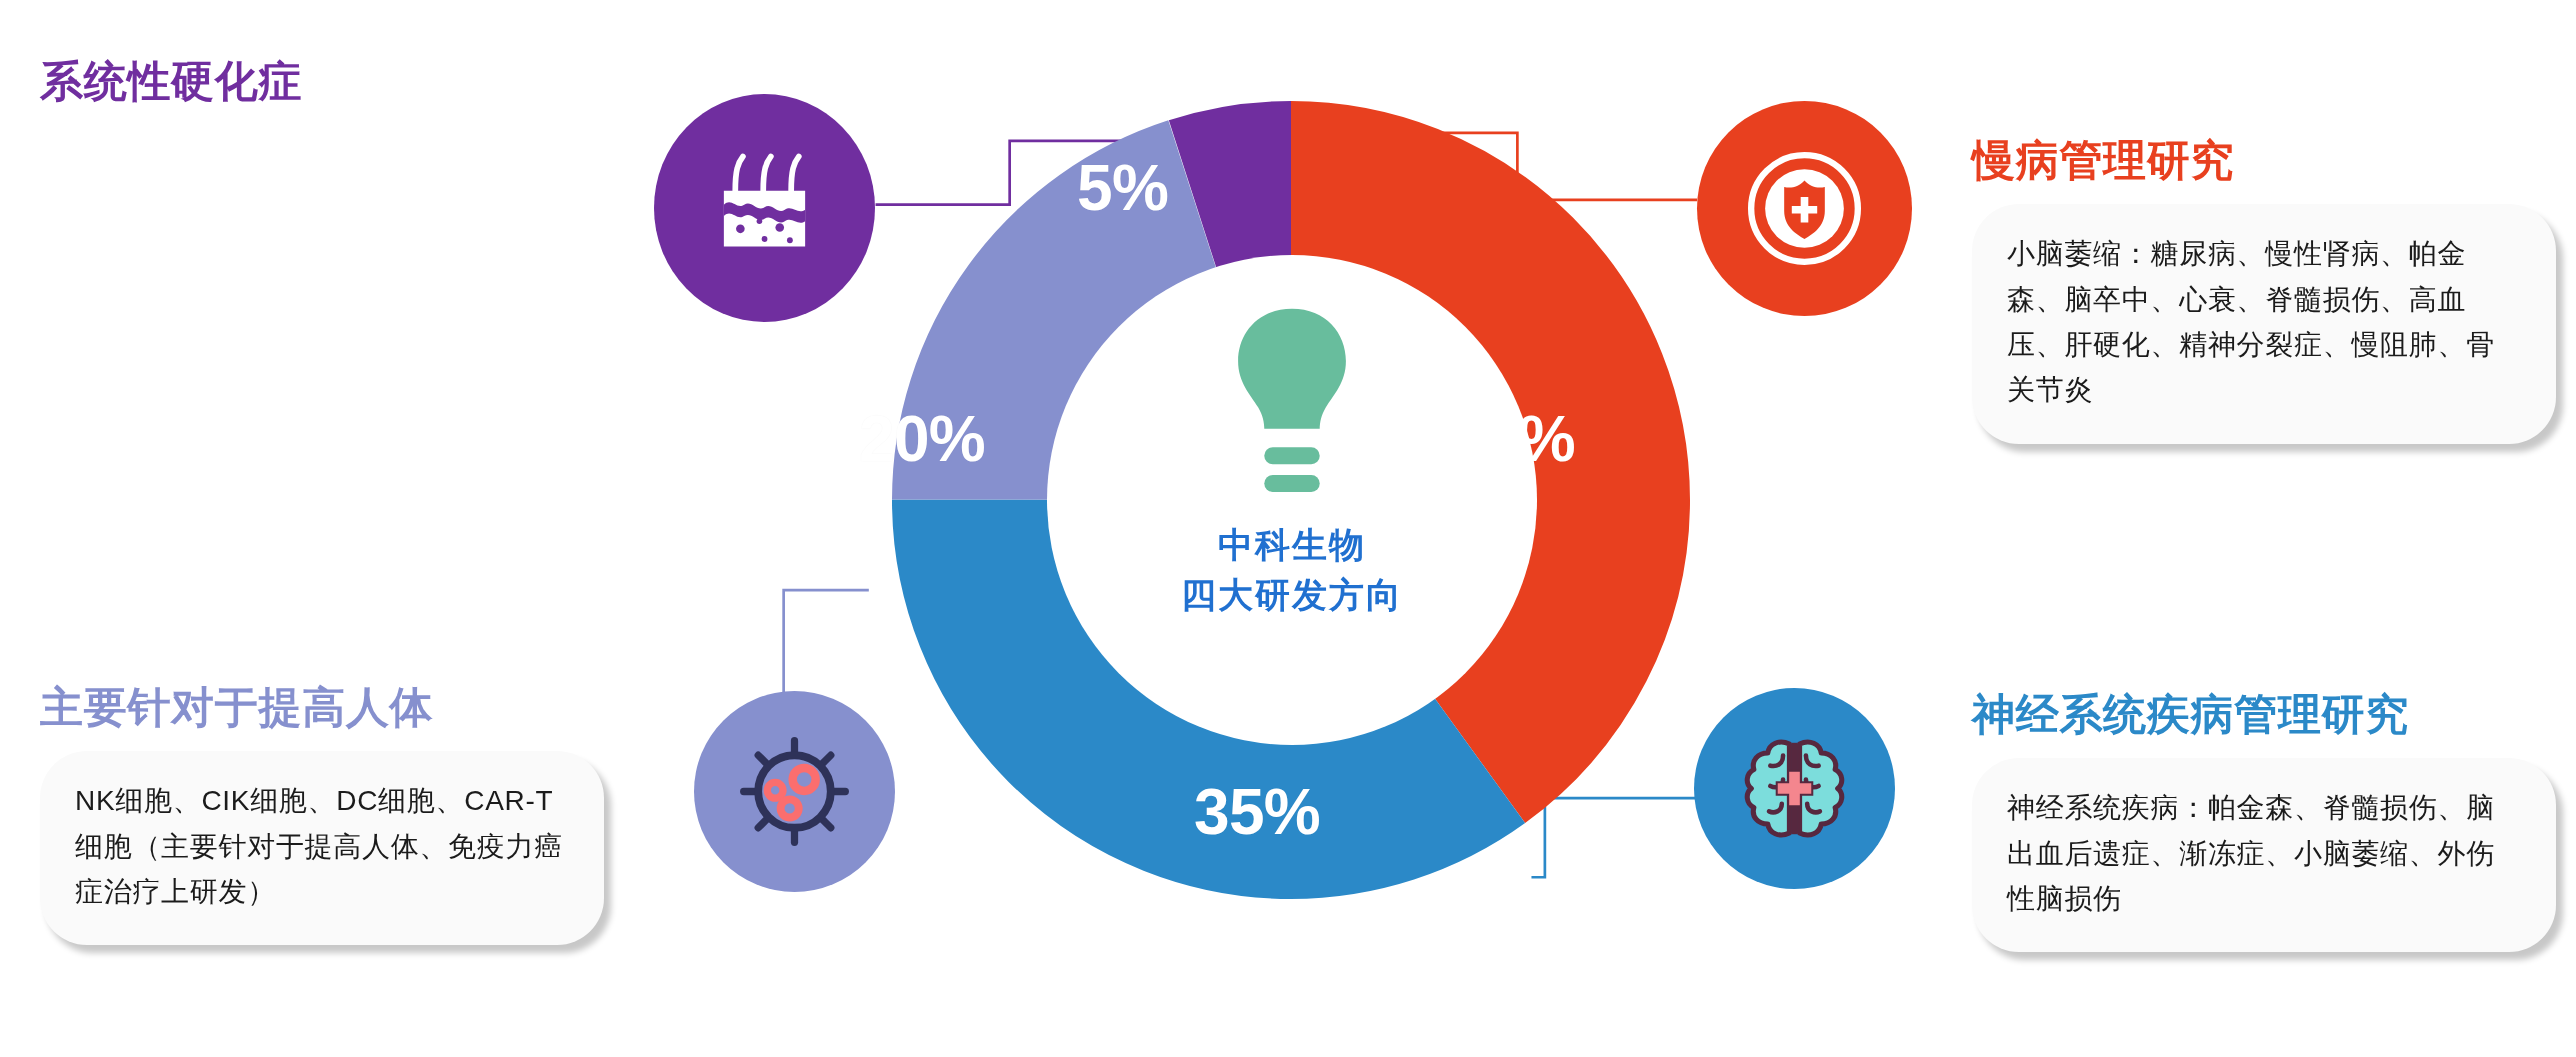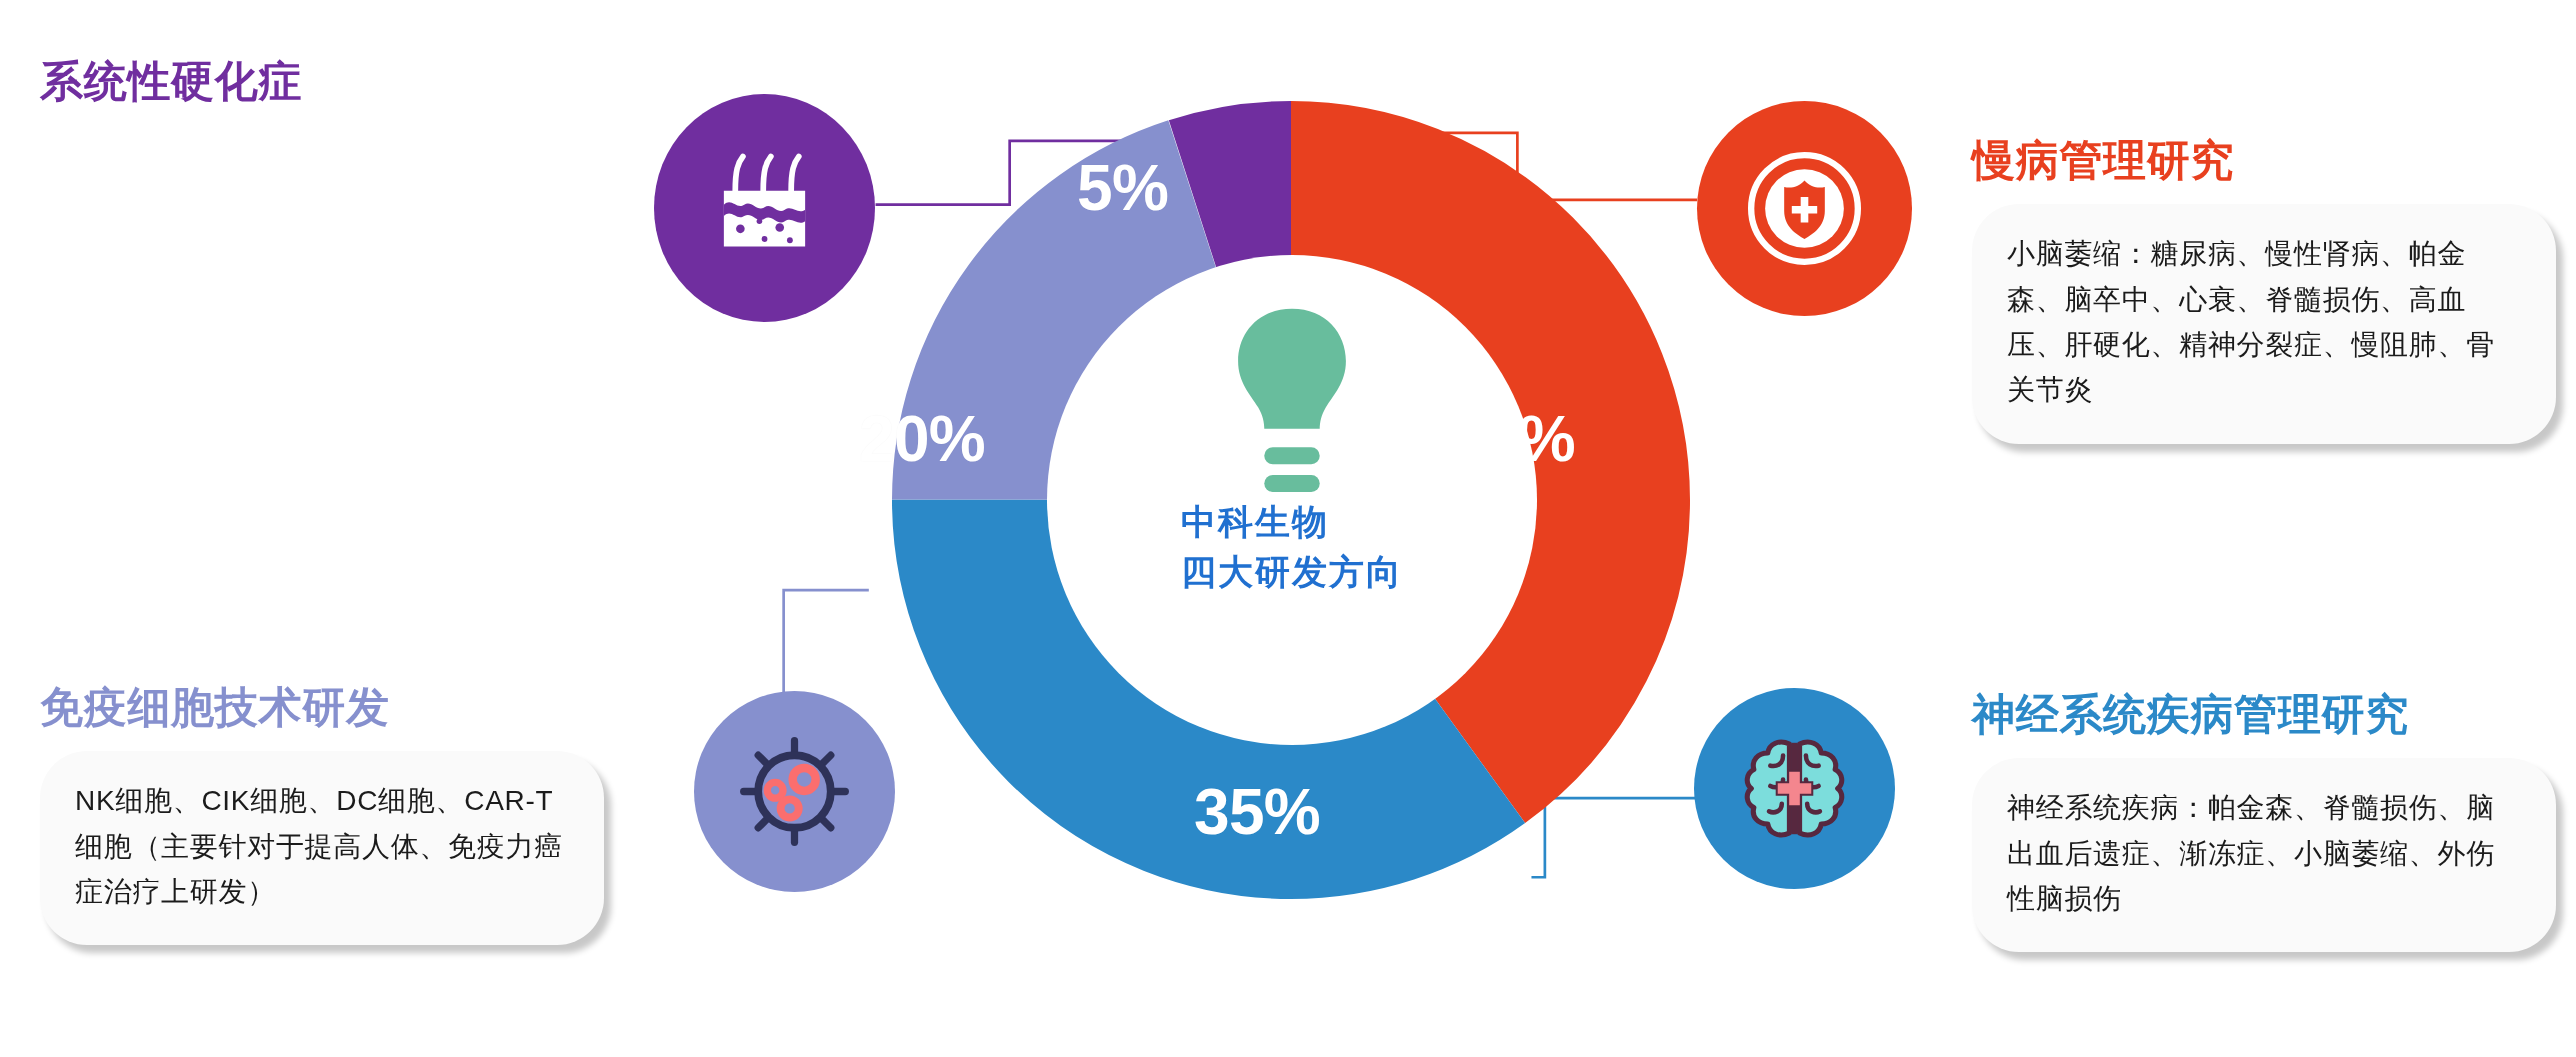--- a/index.html
+++ b/index.html
@@ -59,21 +59,21 @@
 
   
   #hub {
     position:absolute; left:1047px; top:255px;
     width:490px; height:490px; border-radius:50%;
     background:#fff;
     display:flex; flex-direction:column;
     align-items:center; justify-content:flex-start;
     padding-top:47px;
   }
-  #hub-lines { margin-top:0; text-align:left; }
+  #hub-lines { margin-top:23px; text-align:center; }
   .hub-line {
     color:#2070D0; font-weight:bold; font-size:35px;
     line-height:1.42; letter-spacing:2px;
   }
 
   
   #wires { position:absolute; left:0; top:0; width:2576px; height:1057px; pointer-events:none; }
 </style>
 </head>
 <body>
@@ -193,21 +193,21 @@
   <div class="quad tl">
     <div class="quad-title" style="color:#702E9F">系统性硬化症</div>
   </div>
 
   <div class="quad tr">
     <div class="quad-title" style="color:#E8401F">慢病管理研究</div>
     <div class="quad-card">小脑萎缩：糖尿病、慢性肾病、帕金森、脑卒中、心衰、脊髓损伤、高血压、肝硬化、精神分裂症、慢阻肺、骨关节炎</div>
   </div>
 
   <div class="quad bl">
-    <div class="quad-title" style="color:#8690CE">免疫细胞技术研发</div>
+    <div class="quad-title" style="color:#8690CE">主要针对于提高人体</div>
     <div class="quad-card">NK细胞、CIK细胞、DC细胞、CAR-T细胞（主要针对于提高人体、免疫力癌症治疗上研发）</div>
   </div>
 
   <div class="quad br">
     <div class="quad-title" style="color:#2B89C8">神经系统疾病管理研究</div>
     <div class="quad-card">神经系统疾病：帕金森、脊髓损伤、脑出血后遗症、渐冻症、小脑萎缩、外伤性脑损伤</div>
   </div>
 
 </div>
 

